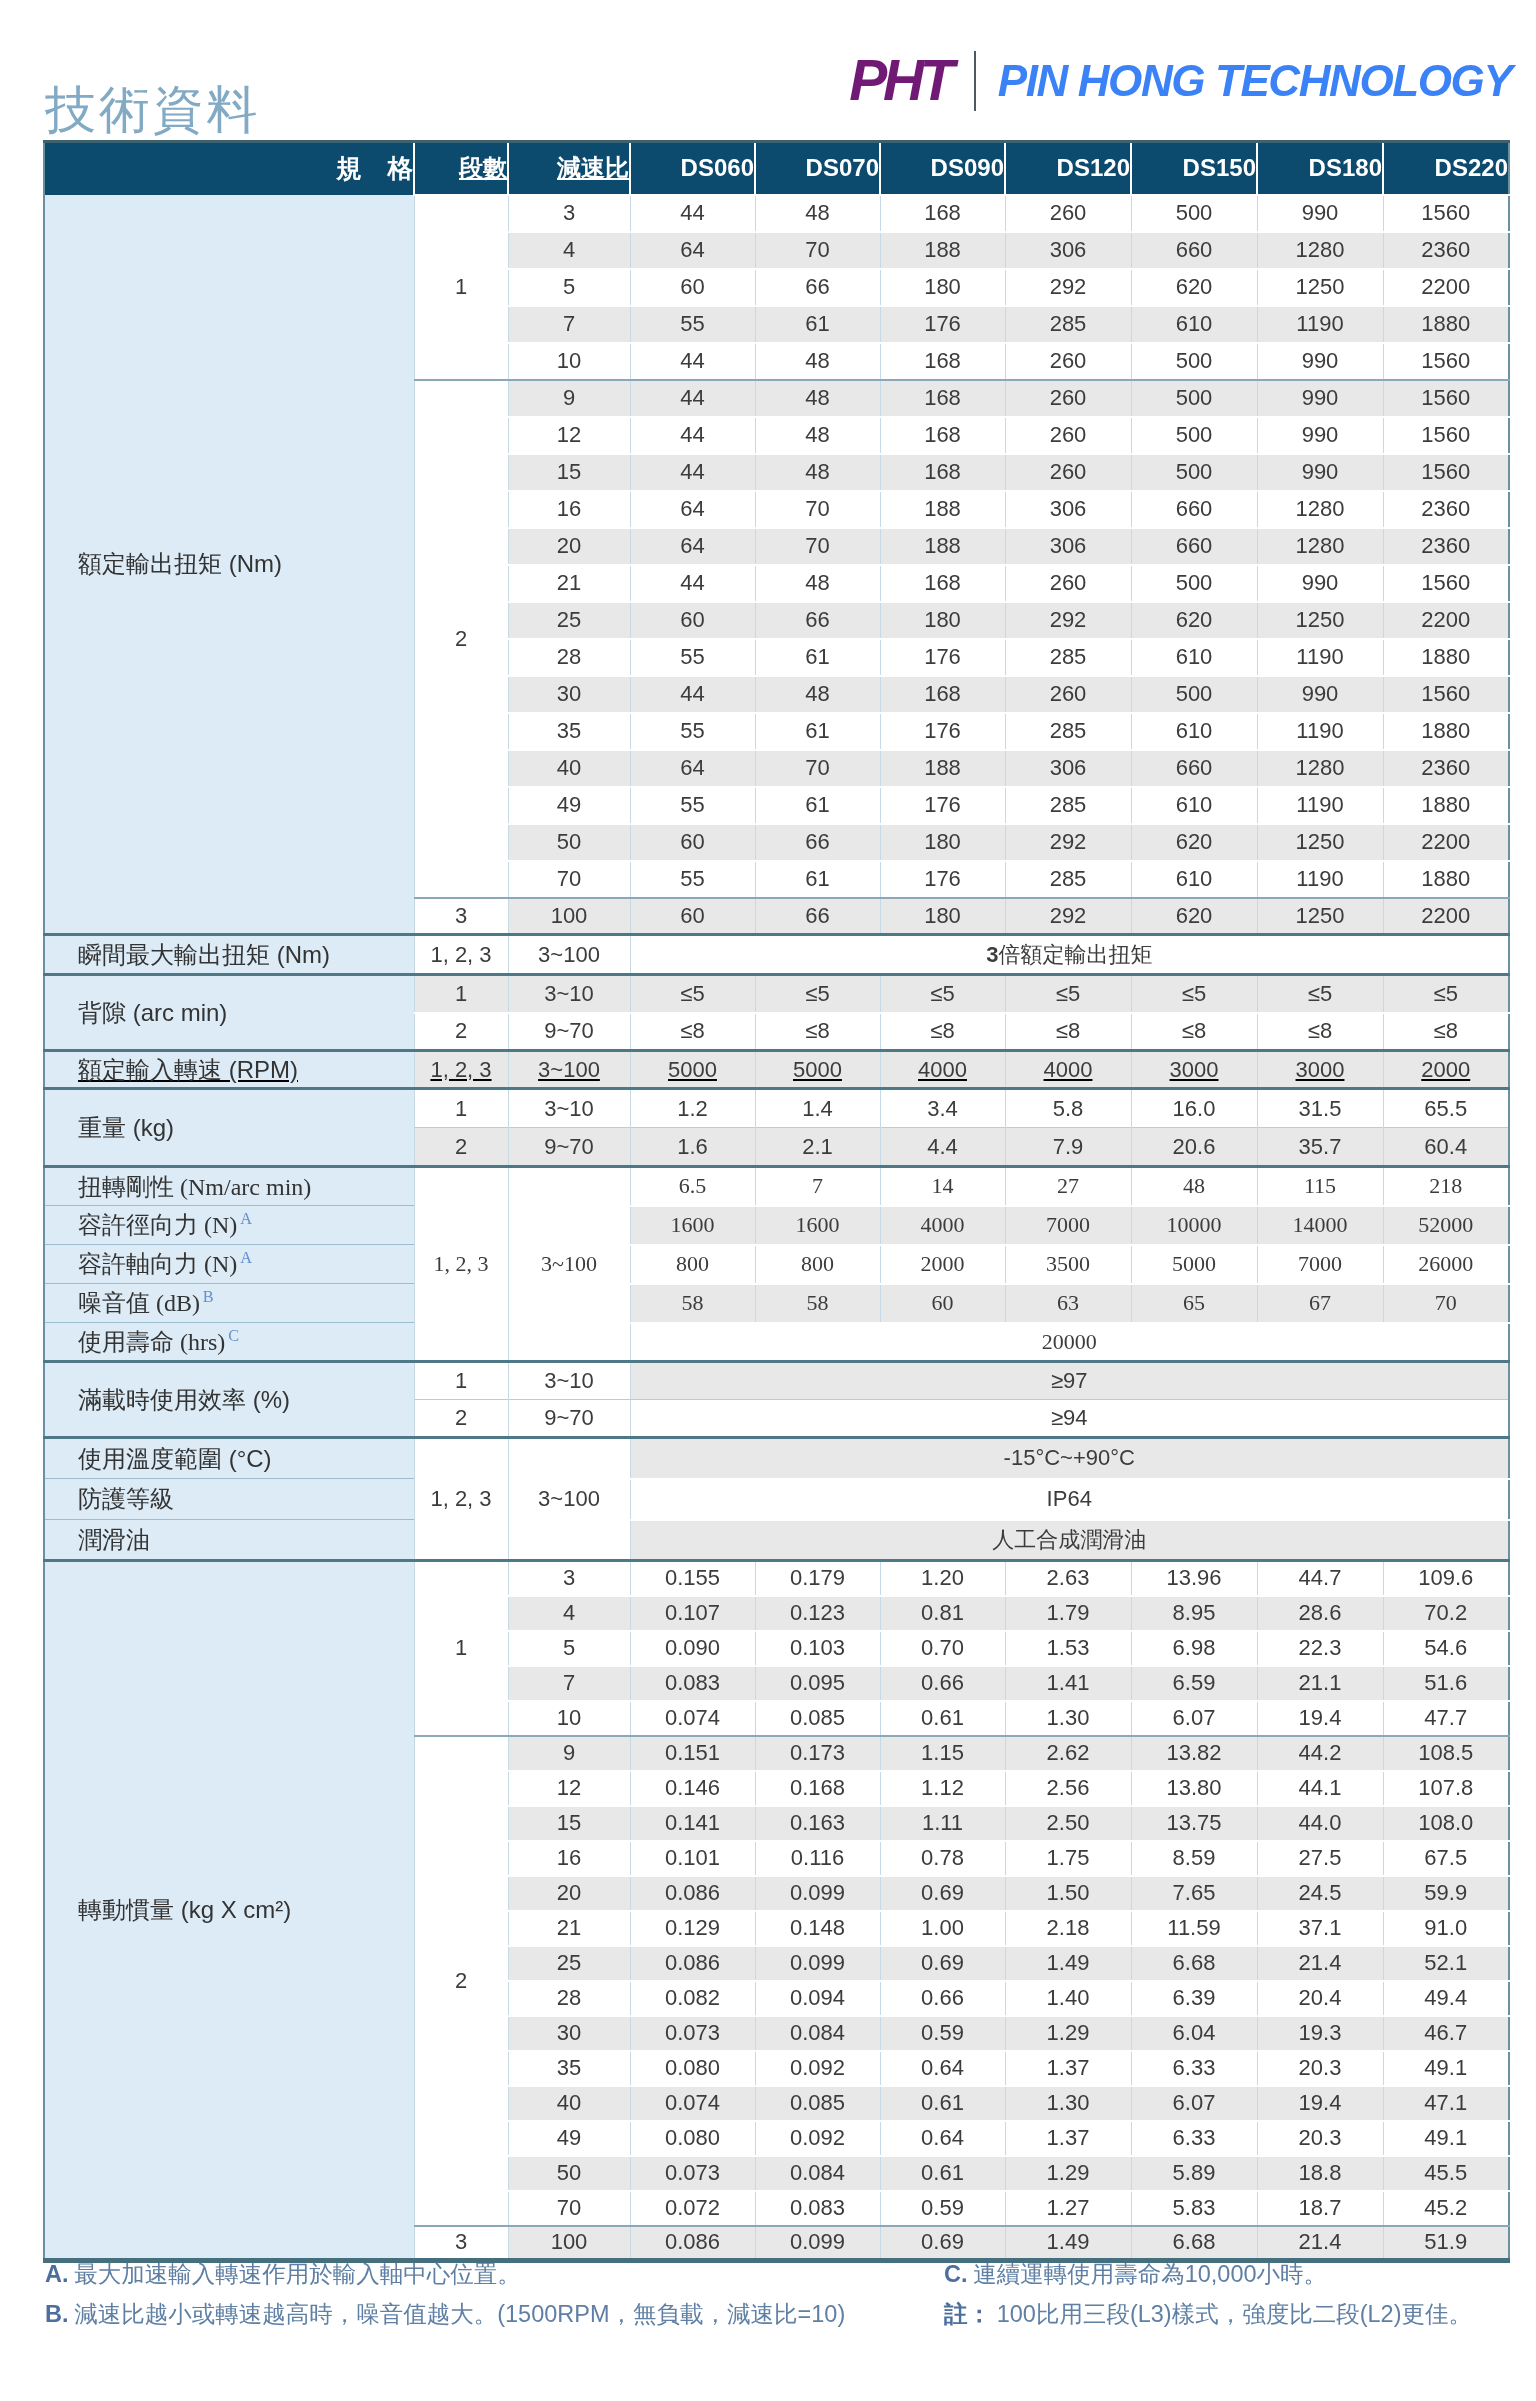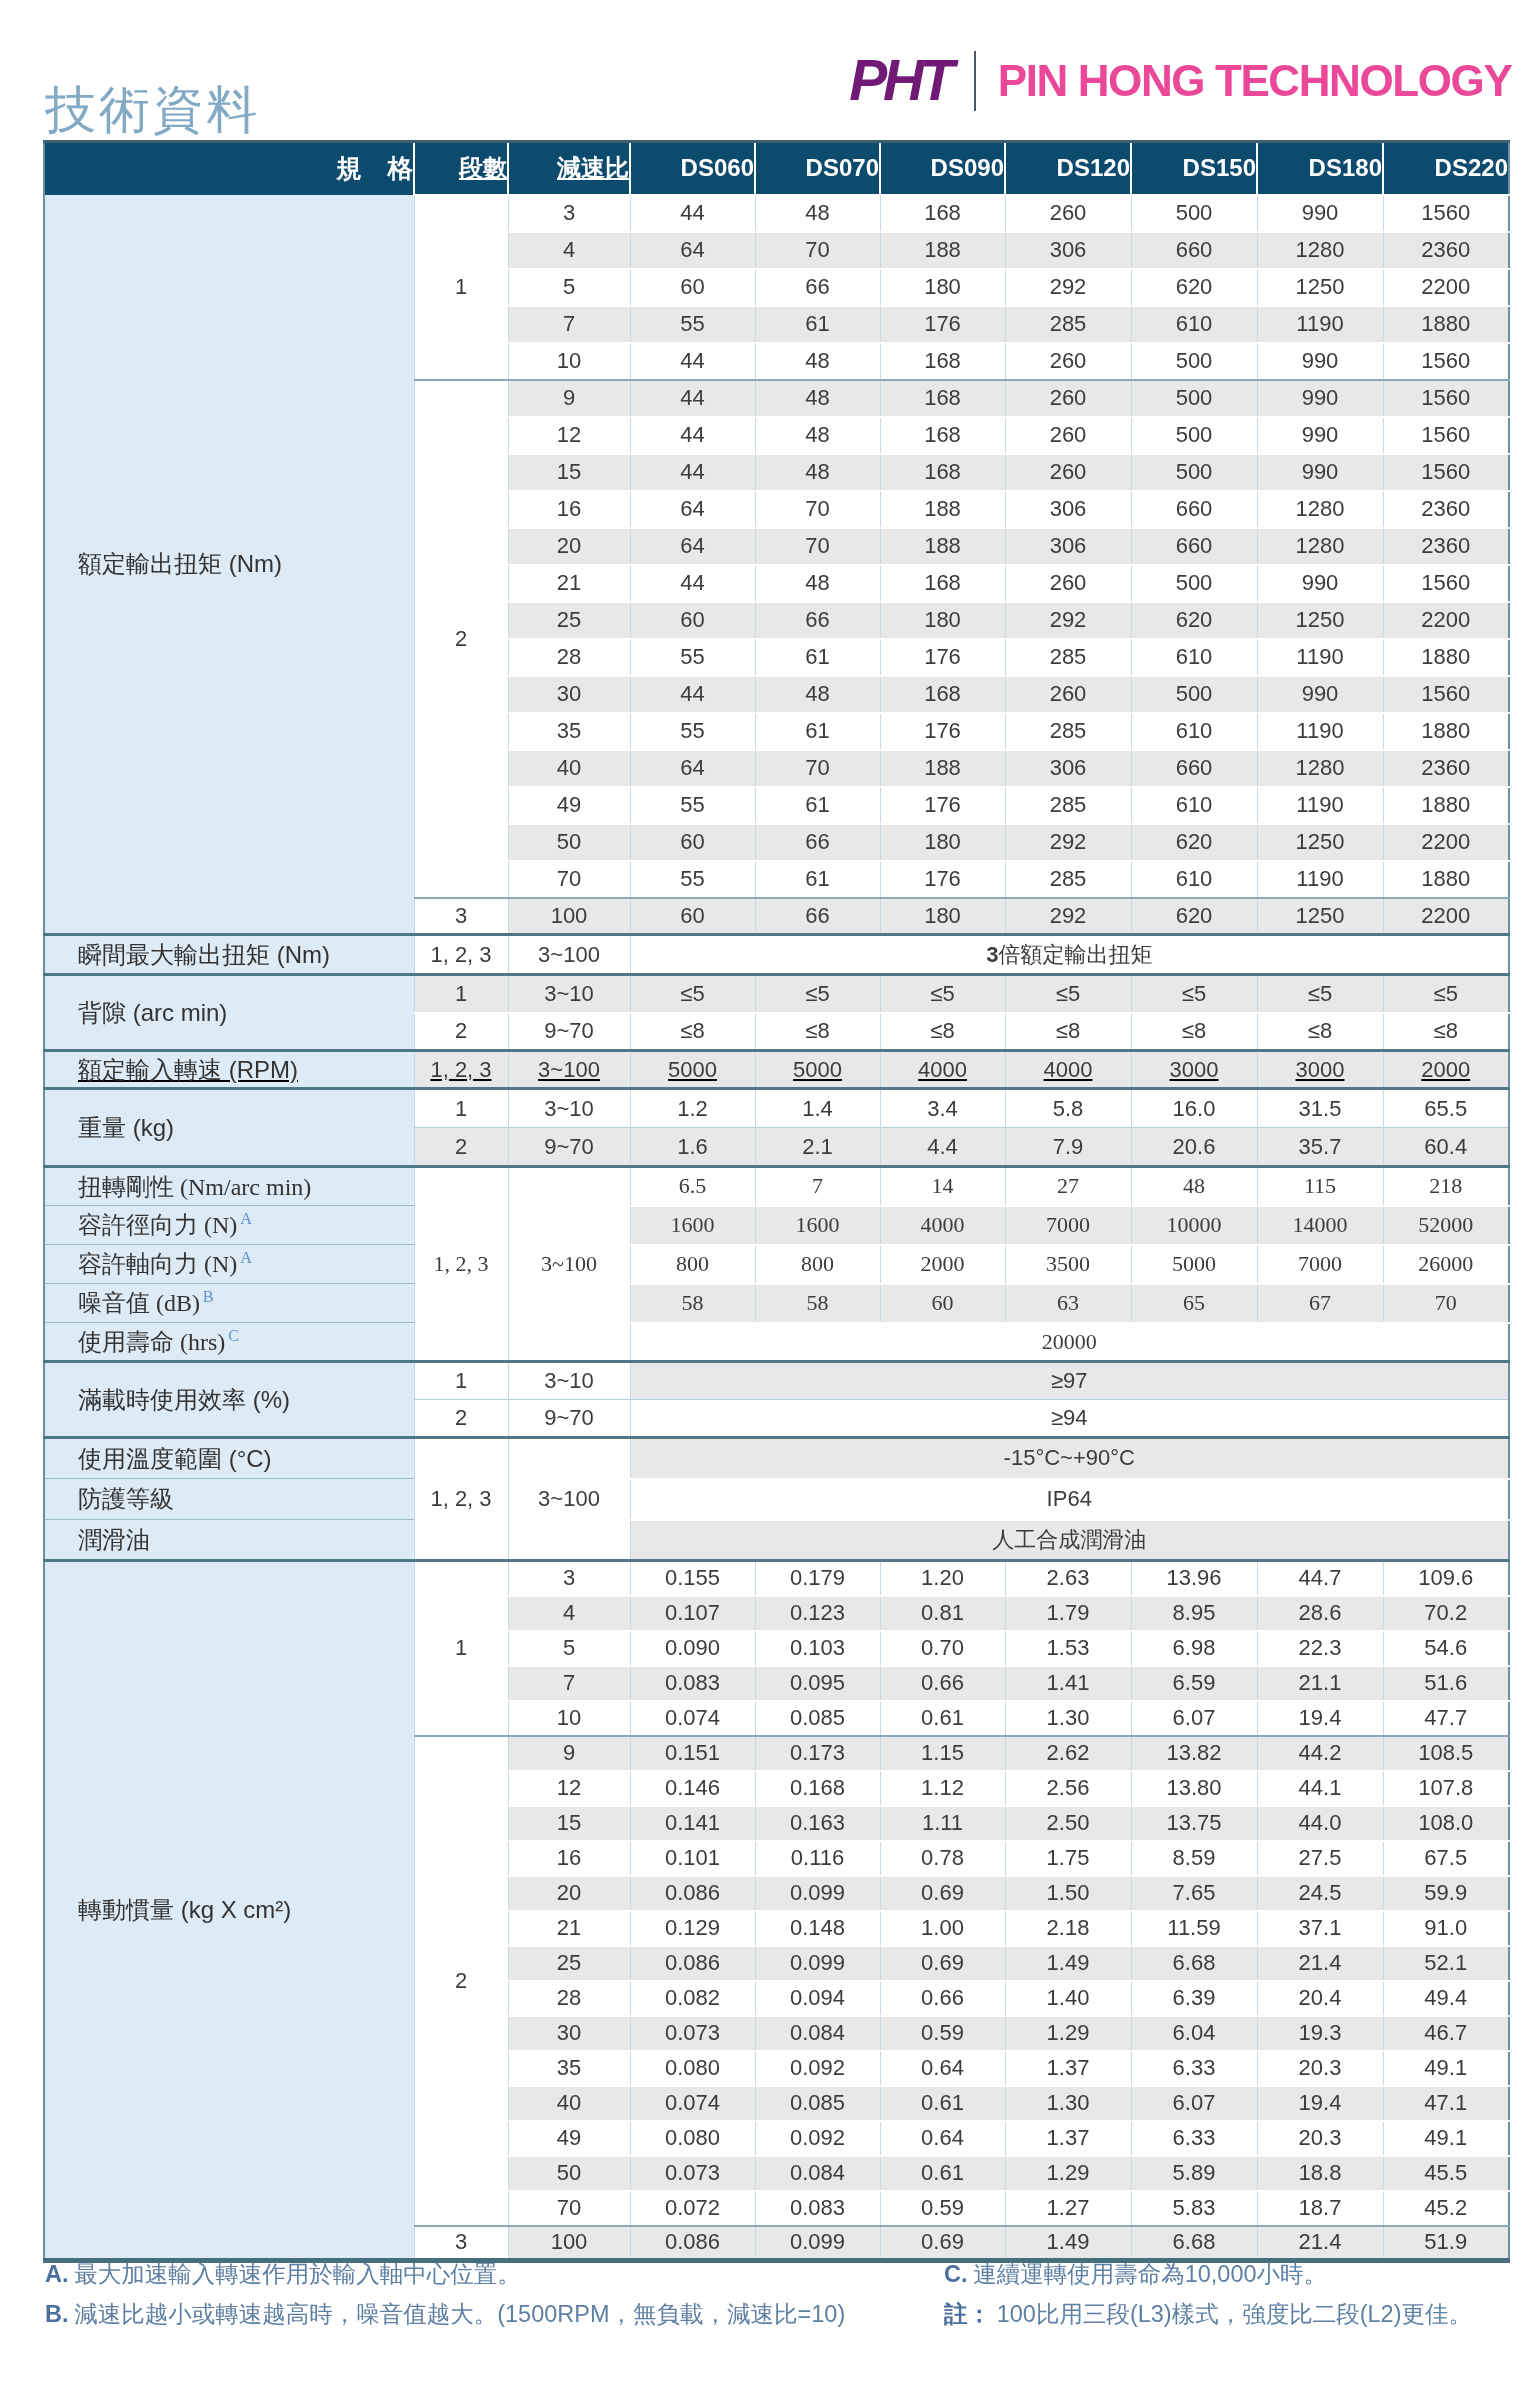--- a/index.html
+++ b/index.html
@@ -13,22 +13,23 @@
     position:absolute; left:45px; top:76px;
     font-size:51px; letter-spacing:2.8px; color:#82aac4;
   }
   .brand { position:absolute; top:45px; right:25.6px; height:71px; display:flex; align-items:center; }
   .brand-abbr {
     font-size:57px; font-weight:bold; font-style:italic;
     color:#701a75; letter-spacing:-4.3px; line-height:1;
   }
   .brand-sep { width:2.1px; height:60px; background:#4d5a66; margin:0 21.3px 0 24px; }
   .brand-name {
-    font-size:44px; font-weight:bold; color:#ec4899; letter-spacing:-1.4px; line-height:1;
+    font-size:44px; font-weight:bold; color:#3b82f6; letter-spacing:-1.4px; line-height:1;
     white-space:nowrap;
+    font-style:italic;
   }
 
   
   table.spec {
     position:absolute; left:43px; top:140px; width:1464px;
     border-collapse:collapse; table-layout:fixed; background:#fff;
     border-left:2.1px solid #6b90a1; border-right:2.1px solid #6b90a1;
     border-top:3.6px solid #3d626f; border-bottom:5px solid #456f7d;
   }
   .spec th, .spec td { padding:0; margin:0; vertical-align:middle; }

